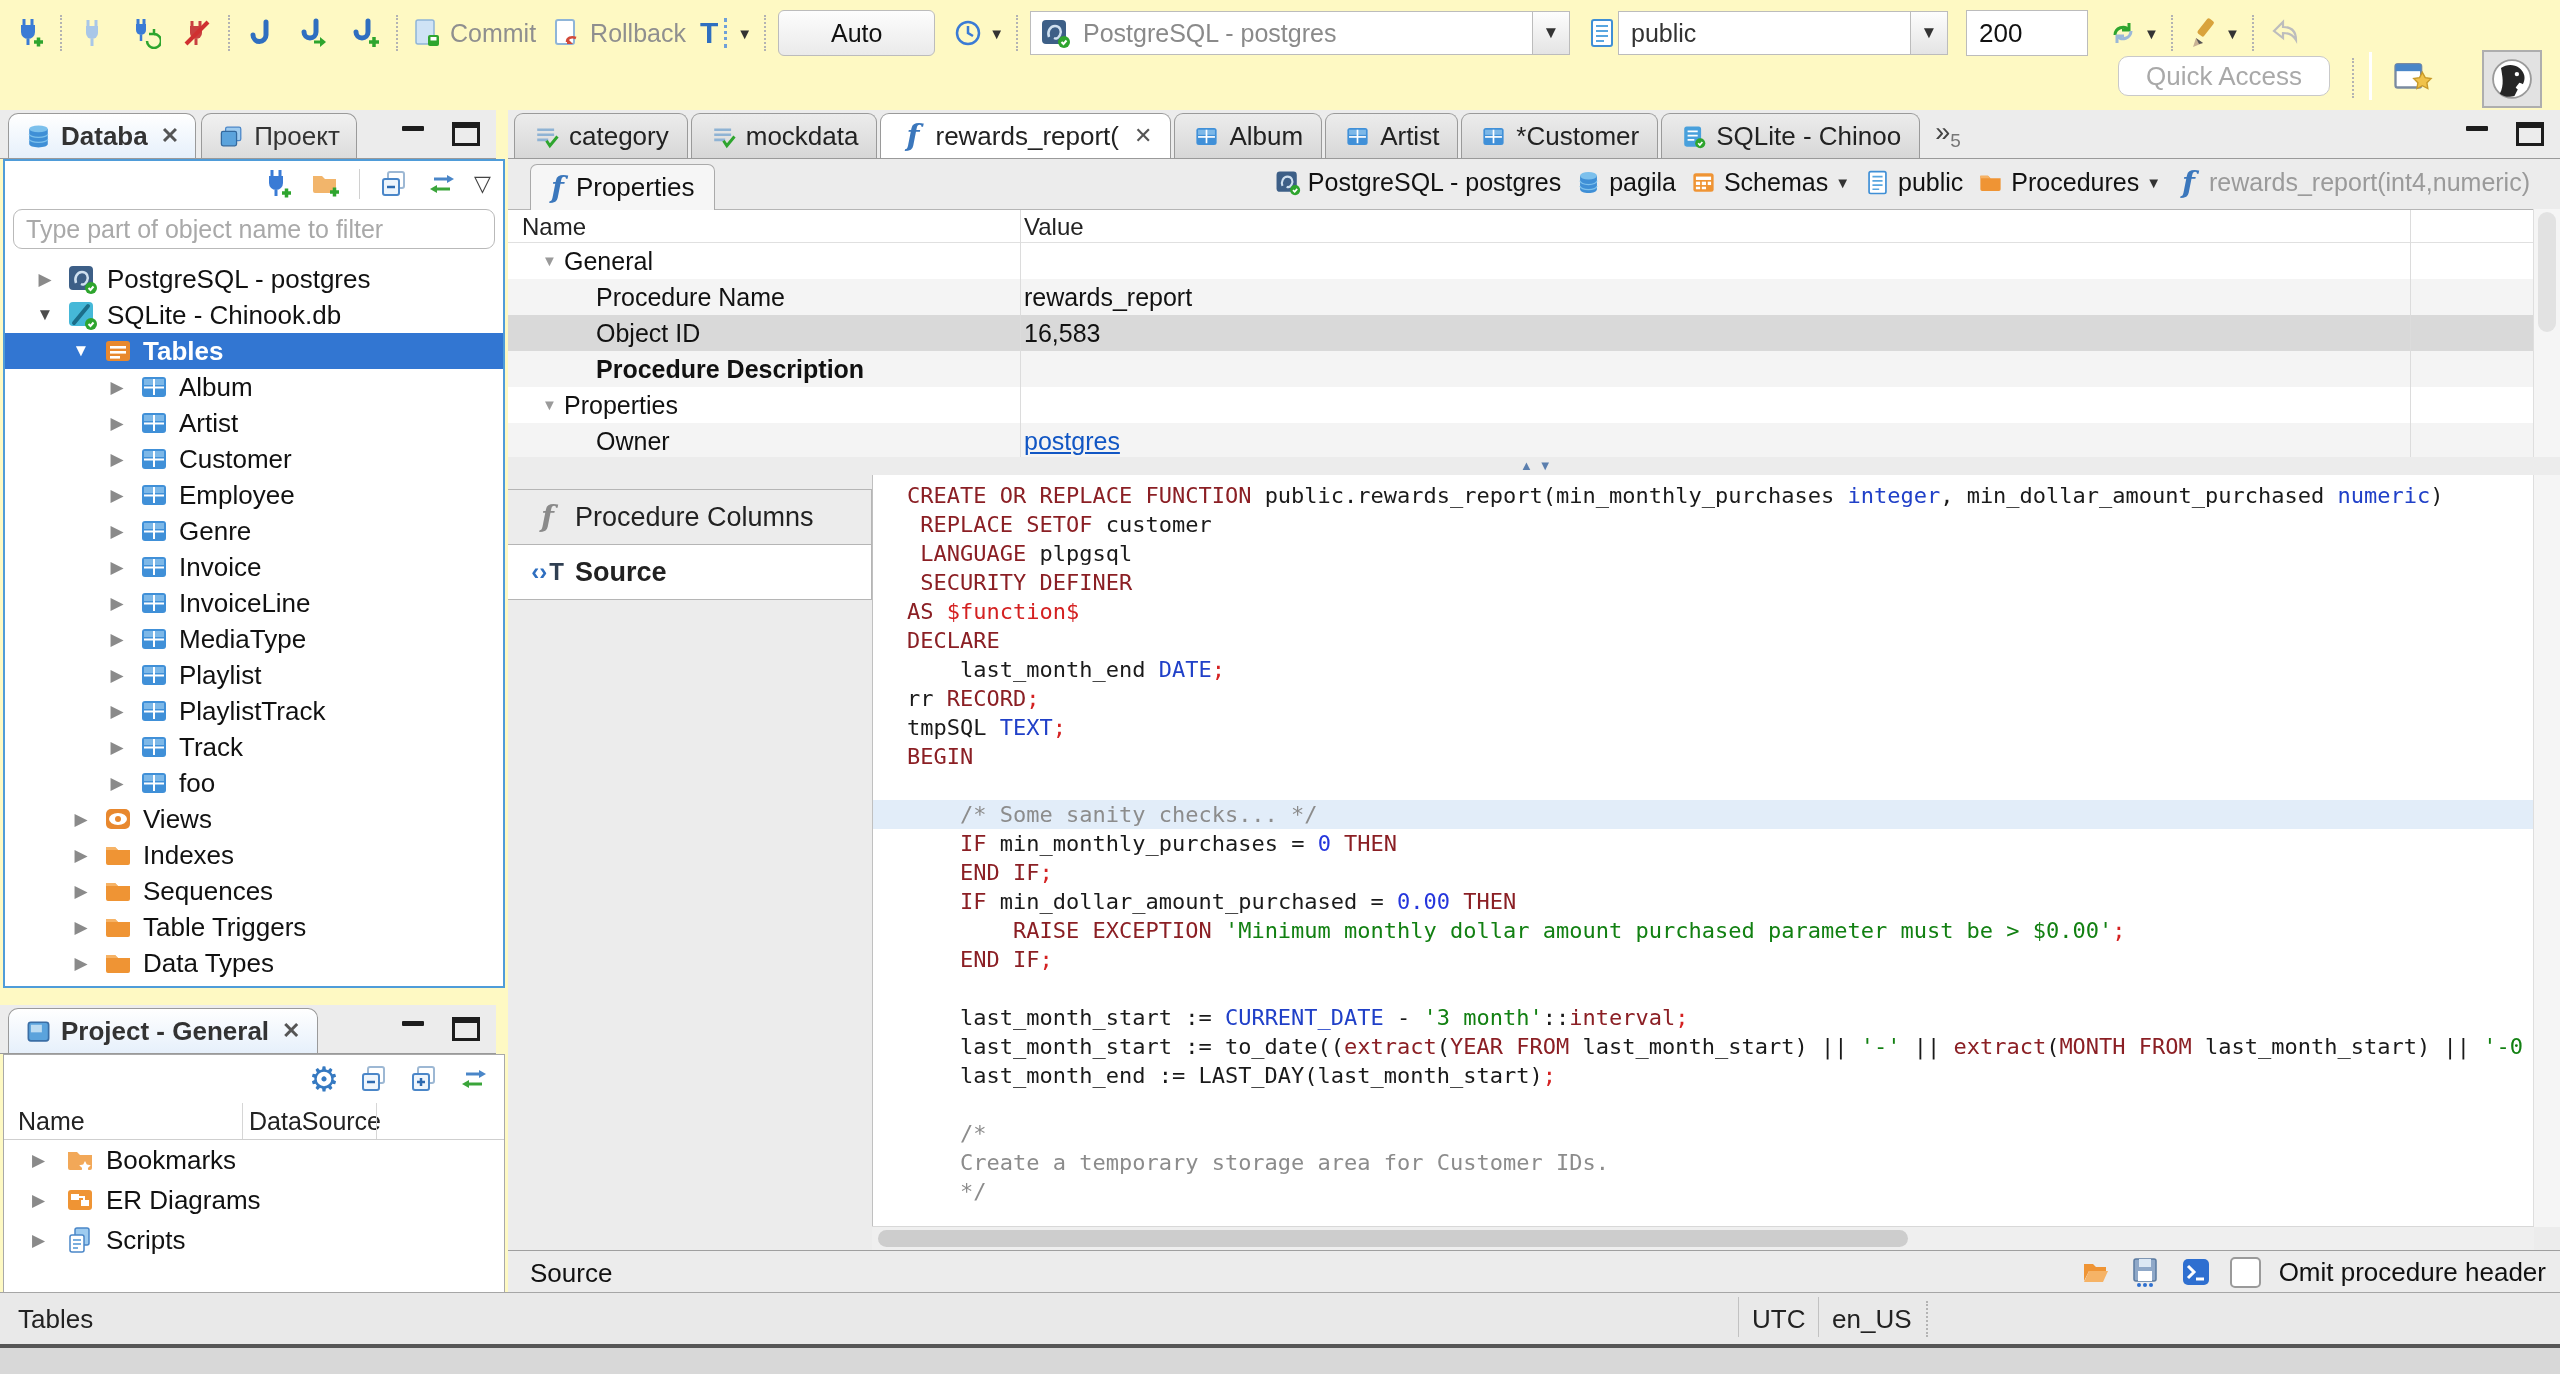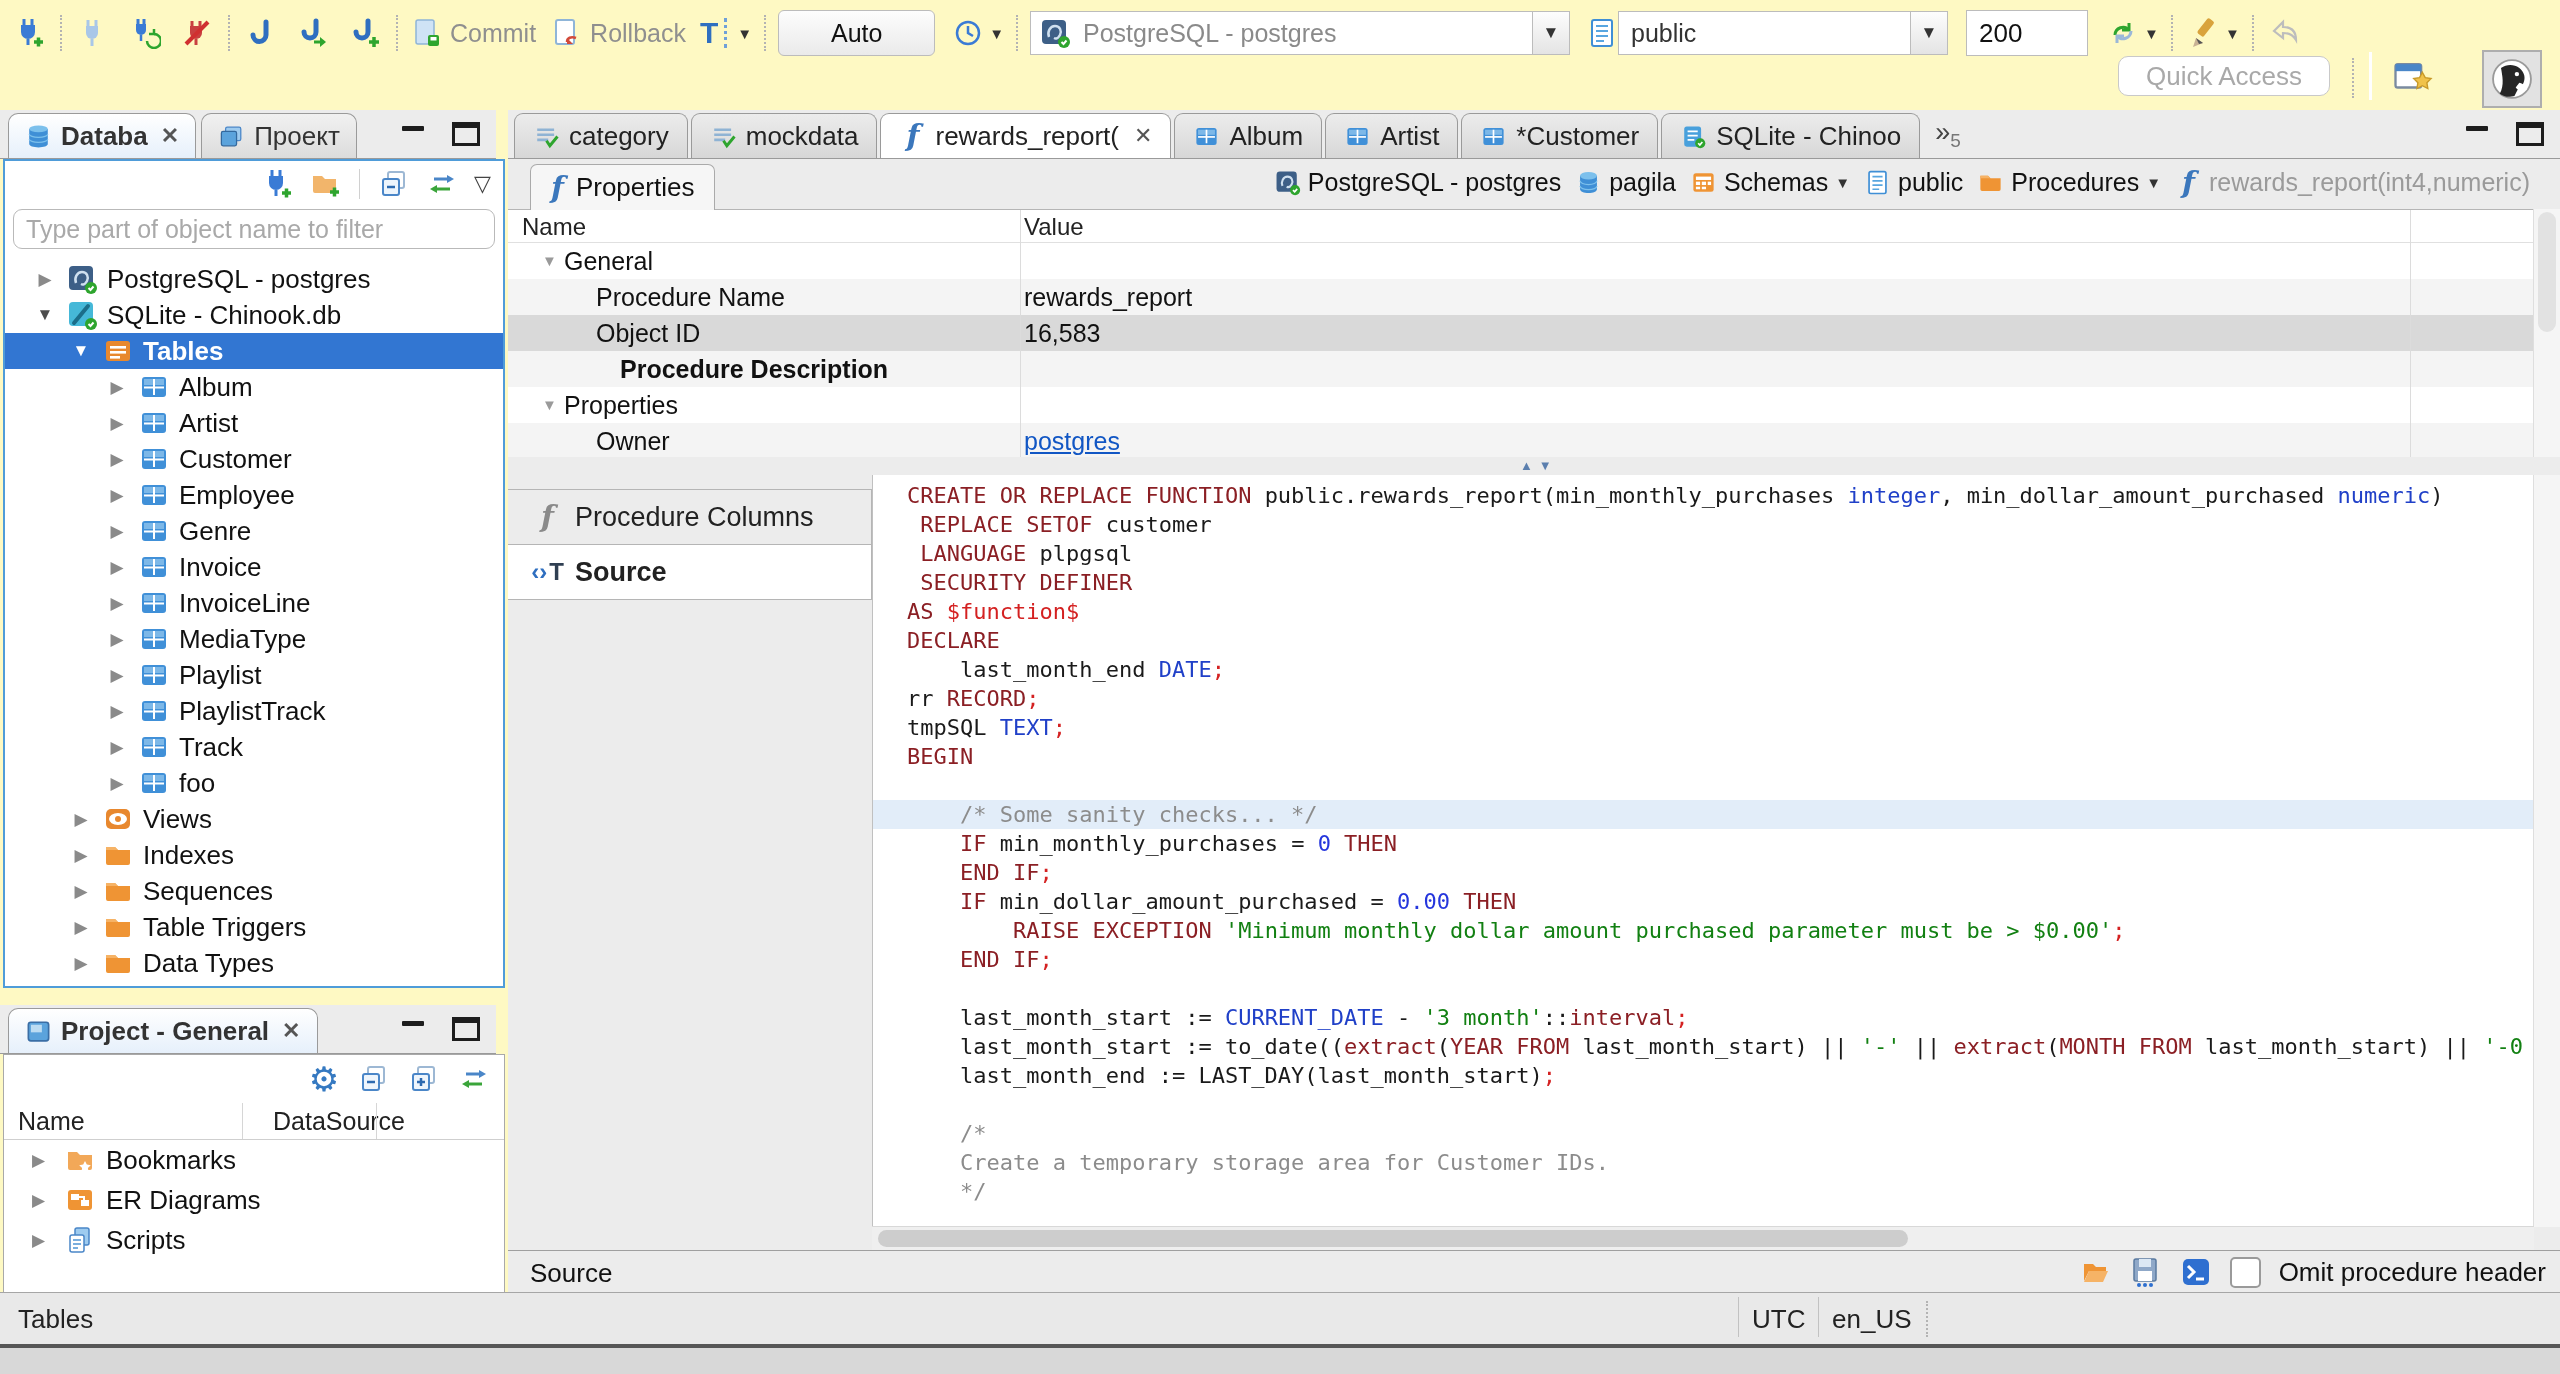--- a/index.html
+++ b/index.html
@@ -61,21 +61,21 @@
   .trow .tri{width:24px;color:#8a8a8a;font-size:17px;text-align:center;flex:0 0 auto;}
   .trow .tri.down{color:#4d4d4d;}
   .trow.sel{background:#3276d2;color:#fff;font-weight:600;}
   .trow.sel .tri{color:#fff;}
 
   .pp{position:absolute;left:0;right:0;top:895px;height:314px;}
   .pbox{position:absolute;top:49px;left:3px;right:3px;bottom:2px;border:1px solid #a9a9a9;background:#fff;box-sizing:border-box;}
   .ptb{height:48px;display:flex;justify-content:flex-end;align-items:center;gap:18px;padding-right:14px;}
   .phead{height:36px;border-bottom:1px solid #cfcfcf;position:relative;font-size:25px;color:#222;}
   .phead .h1{position:absolute;left:14px;top:4px;}
-  .phead .h2{position:absolute;left:245px;top:4px;margin-left:24px;}
+  .phead .h2{position:absolute;left:245px;top:4px;}
   .pcl{position:absolute;top:0;bottom:0;width:1px;background:#d6d6d6;}
   .prow{height:40px;display:flex;align-items:center;gap:10px;font-size:26px;padding-left:28px;}
   .prow .tri{width:22px;color:#8a8a8a;font-size:17px;}
 
   
   .sb{position:absolute;left:0;right:0;bottom:0;height:55px;background:#e9e9e9;border-top:1px solid #a6a6a6;font-size:26px;color:#222;}
   .sb::after{content:"";position:absolute;left:0;right:0;bottom:0;height:4px;background:#565656;}
   .sb-left{position:absolute;left:18px;top:11px;}
   .sb-div{position:absolute;top:4px;height:40px;width:1px;background:#c2c2c2;}
   .sb-tz{position:absolute;left:1752px;top:11px;}
@@ -105,21 +105,21 @@
   .ghead{height:32px;position:relative;font-size:24px;color:#222;border-bottom:1px solid #e0e0e0;background:#fff;}
   .ghead .h1{position:absolute;left:14px;top:3px;}
   .ghead .h2{position:absolute;left:516px;top:3px;}
   .gline{position:absolute;top:0;bottom:0;width:1px;background:#dcdcdc;}
   .grow{height:36px;position:relative;font-size:25px;color:#111;}
   .grow.stripe{background:#f4f4f4;text-decoration:underline;}
   .grow.selrow{background:#d9d9d9;}
   .grow .garr{position:absolute;left:34px;top:9px;color:#9a9a9a;font-size:15px;}
   .grow .nm{position:absolute;left:88px;top:4px;white-space:nowrap;}
   .grow .nm.grp{left:56px;}
-  .grow .nm.b{font-weight:700;margin-left:24px;}
+  .grow .nm.b{font-weight:700;}
   .grow .vl{position:absolute;left:516px;top:4px;white-space:nowrap;}
   .grow .vl.link{color:#1156c4;text-decoration:underline;}
   .gscroll{position:absolute;right:0;top:50px;height:248px;width:26px;background:#f5f5f5;border-left:1px solid #dedede;}
   .gthumb{margin:3px 4px;height:120px;background:#e2e2e2;border-radius:9px;}
 
   .sash{position:absolute;left:0;right:0;top:298px;height:18px;background:#ececec;}
   .sash .arr{position:absolute;left:1012px;top:1px;color:#5b7fae;font-size:13px;letter-spacing:6px;}
 
   .lower{position:absolute;left:0;right:0;top:316px;bottom:42px;}
   .sidetabs{position:absolute;left:0;top:0;bottom:0;width:364px;background:#ececec;}

